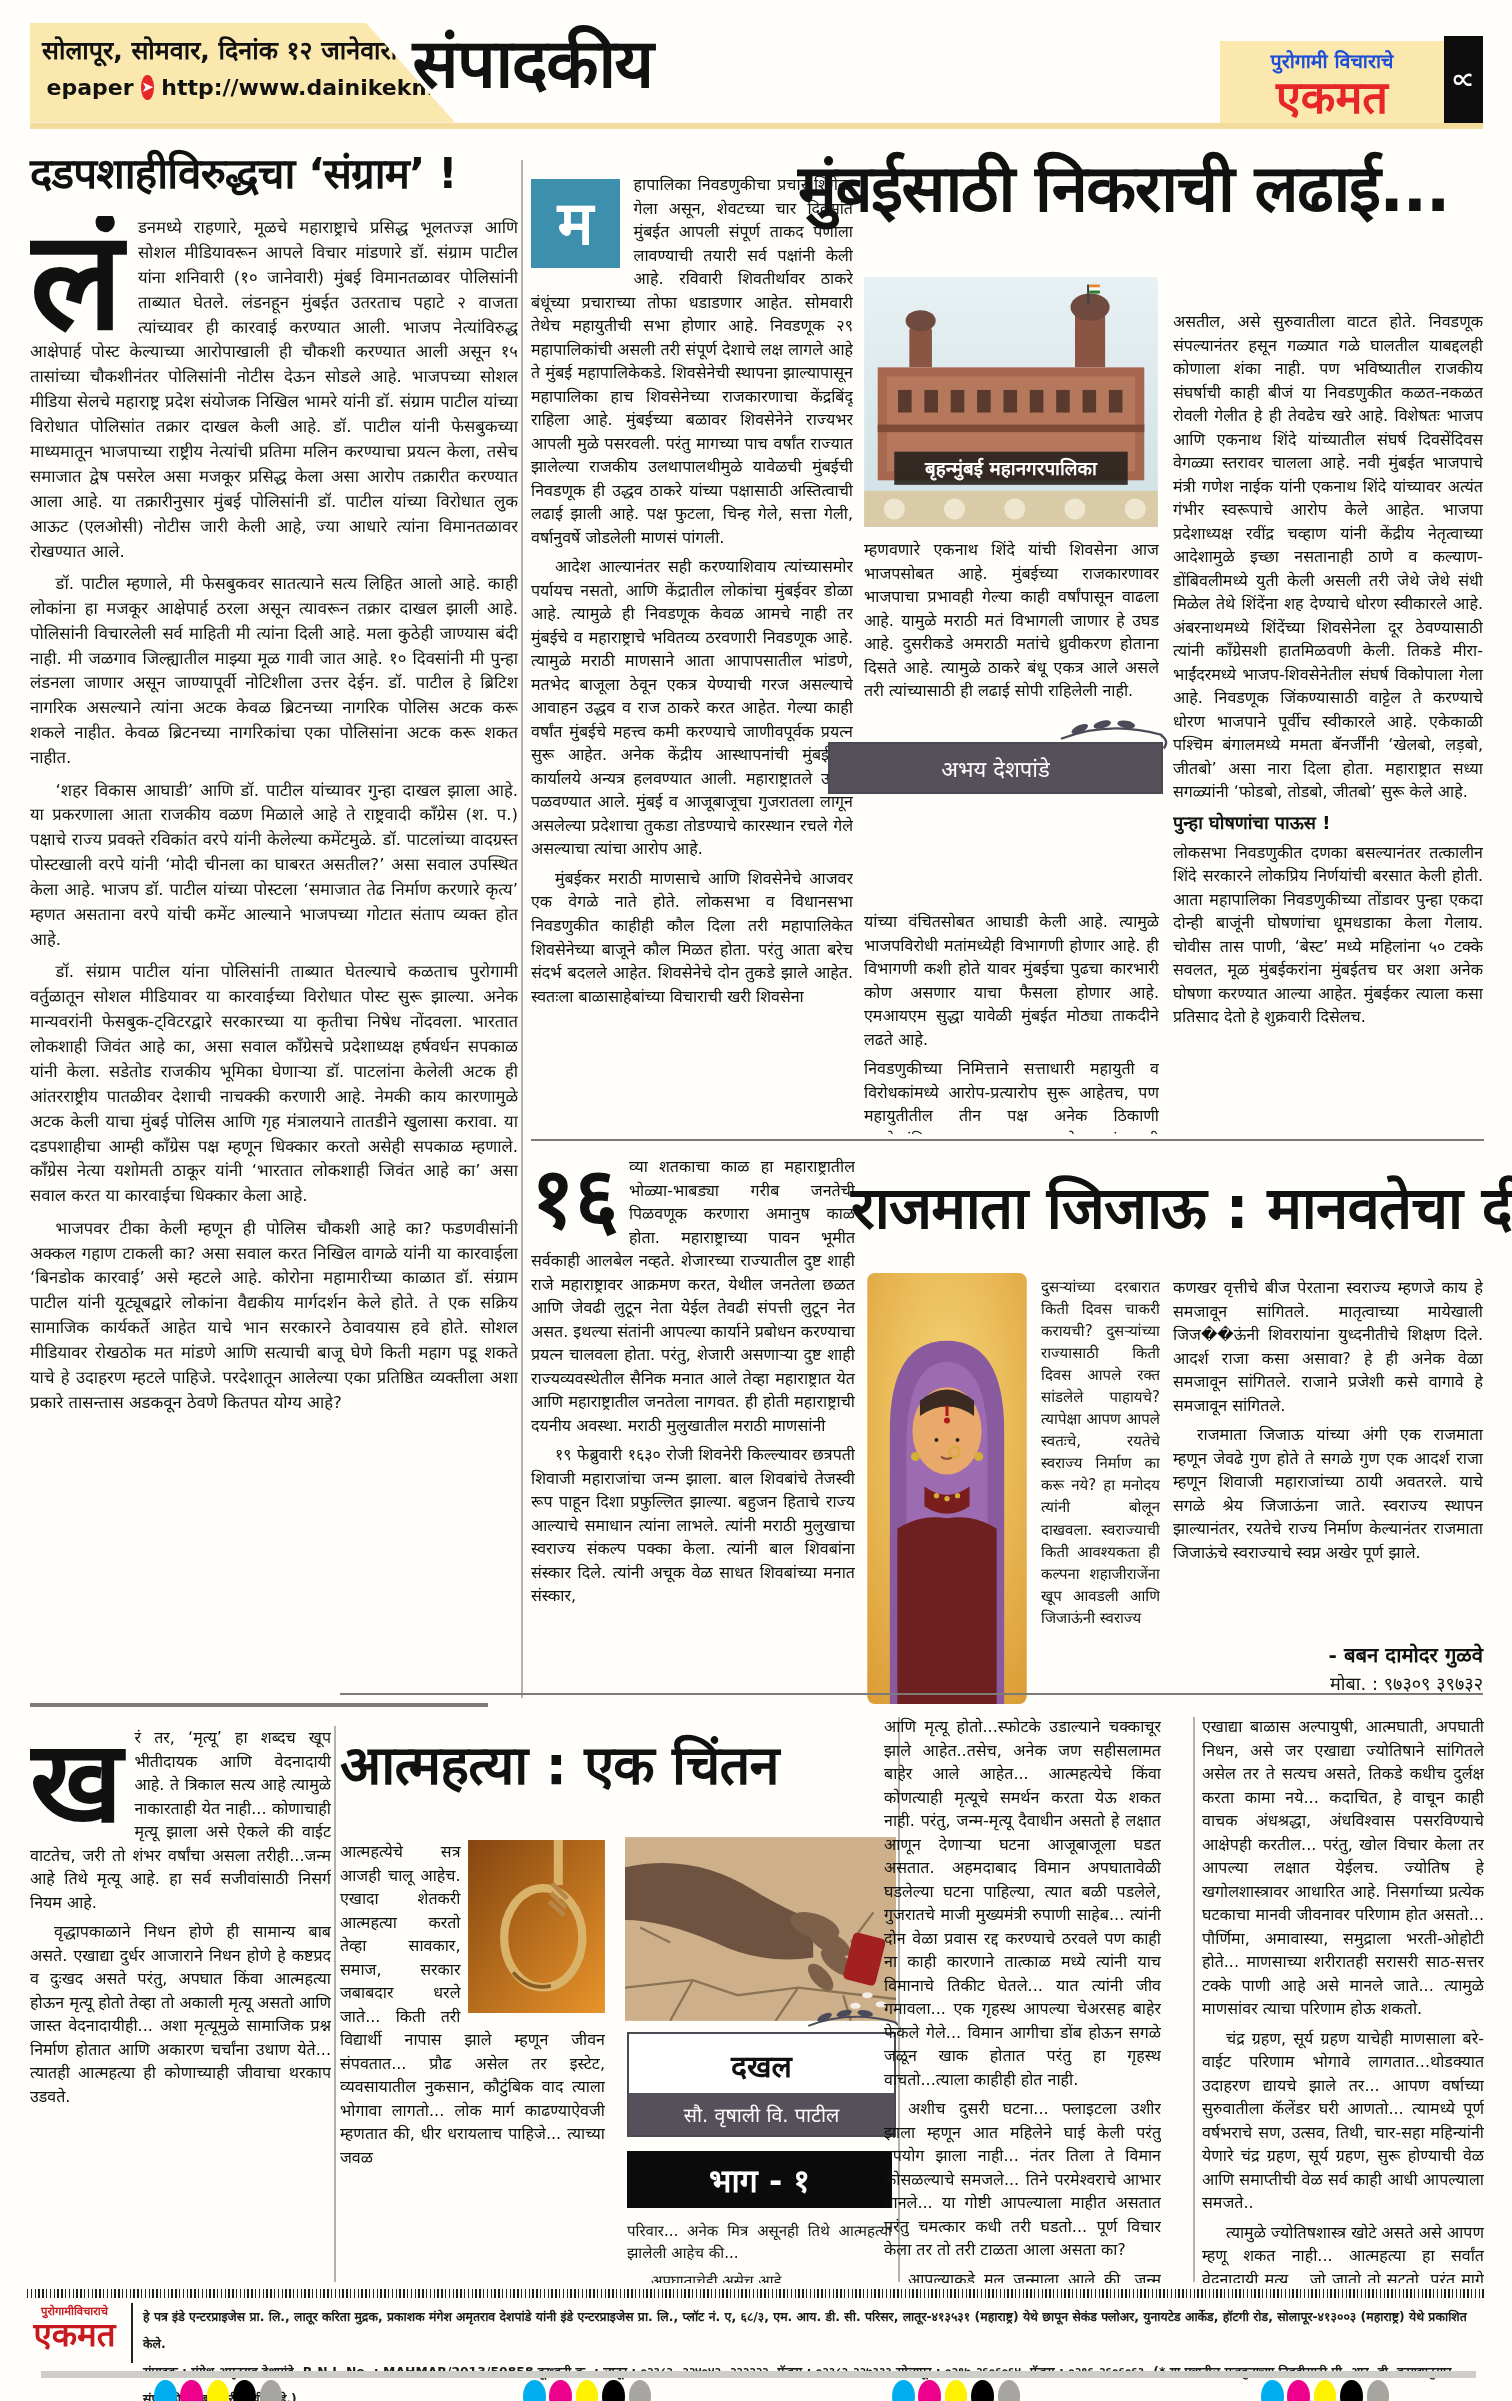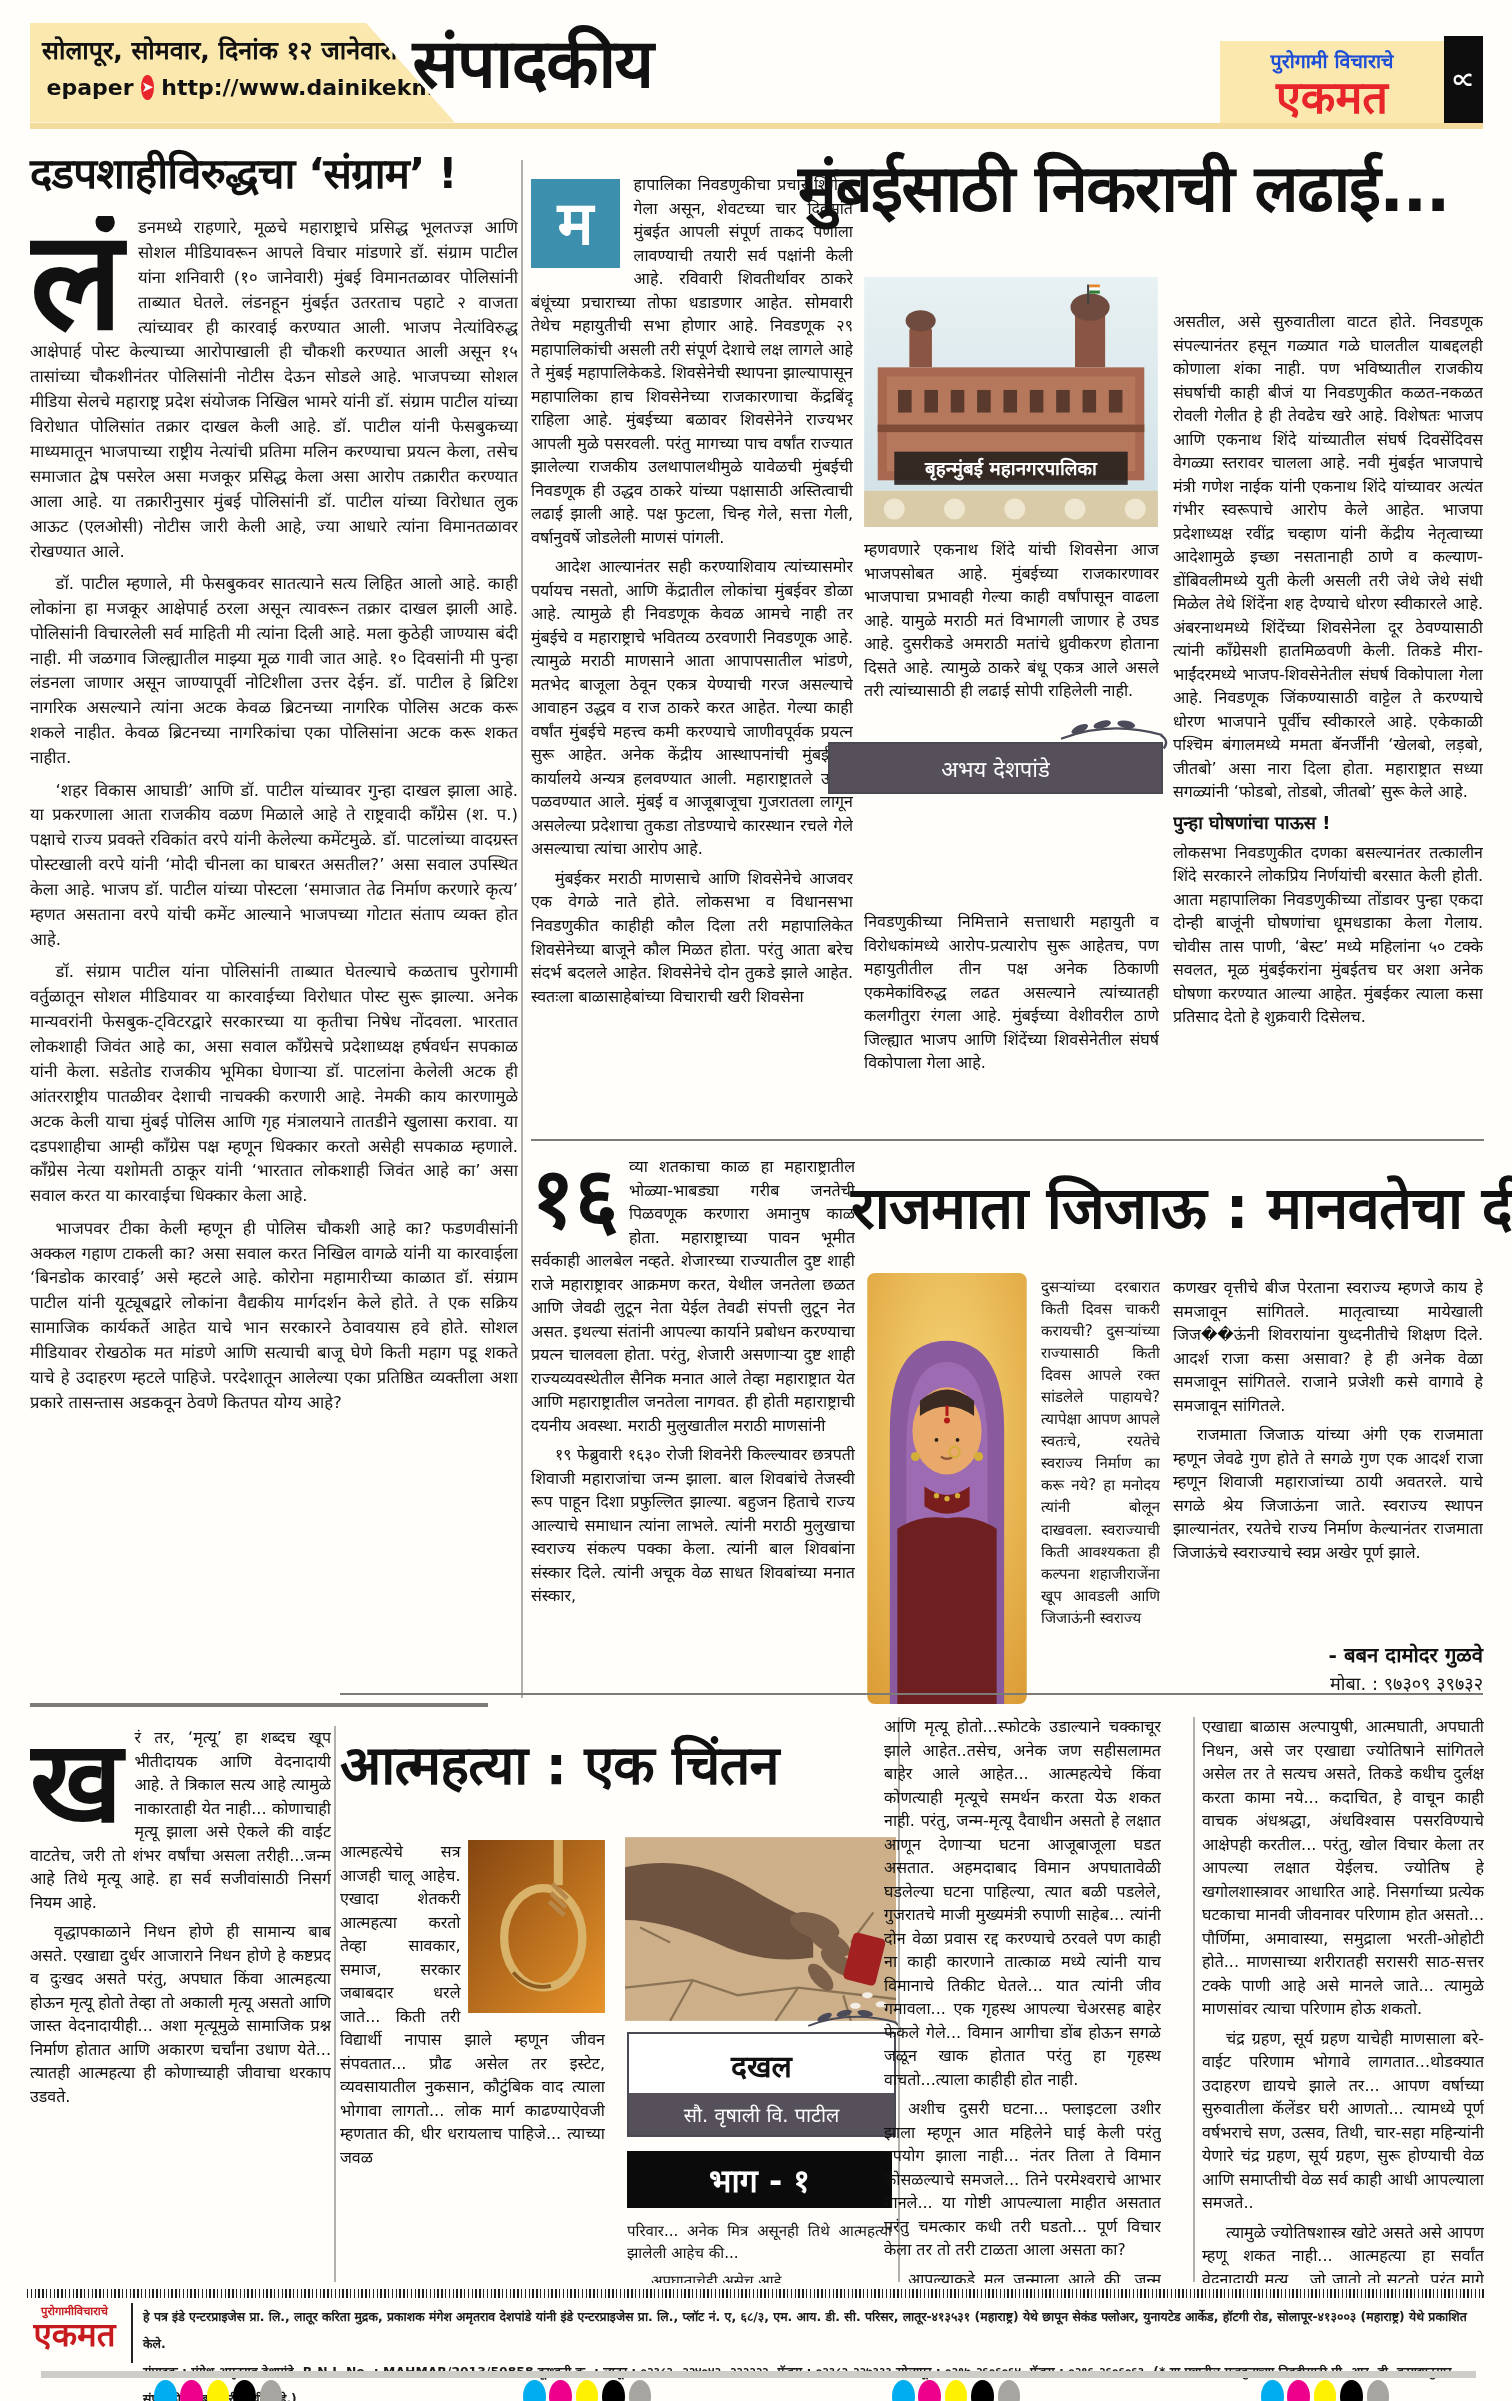--- a/index.html
+++ b/index.html
@@ -182,20 +182,23 @@
       <ellipse cx="30" cy="32" rx="12" ry="5" fill="#4a4a58" transform="rotate(-25 30 32)"></ellipse>
       <ellipse cx="60" cy="26" rx="12" ry="5" fill="#4a4a58" transform="rotate(-15 60 26)"></ellipse>
       <ellipse cx="92" cy="26" rx="12" ry="5" fill="#4a4a58" transform="rotate(10 92 26)"></ellipse>
       <path d="M138 40 Q150 48 142 58" stroke="#4a4a58" stroke-width="3" fill="none"></path>
     </svg>
     <div class="k-author">अभय देशपांडे</div>
   </div>
 
   <div class="abs a2c2b btxt">
     <div>
+        <p class="first">यांच्या वंचितसोबत आघाडी केली आहे. त्यामुळे भाजपविरोधी मतांमध्येही विभागणी होणार आहे. ही विभागणी कशी होते यावर मुंबईचा पुढचा कारभारी कोण असणार याचा फैसला होणार आहे. एमआयएम सुद्धा यावेळी मुंबईत मोठ्या ताकदीने लढते आहे.</p>
+      </div>
+    <div>
         <p class="first">निवडणुकीच्या निमित्ताने सत्ताधारी महायुती व विरोधकांमध्ये आरोप-प्रत्यारोप सुरू आहेतच, पण महायुतीतील तीन पक्ष अनेक ठिकाणी एकमेकांविरुद्ध लढत असल्याने त्यांच्यातही कलगीतुरा रंगला आहे. मुंबईच्या वेशीवरील ठाणे जिल्ह्यात भाजप आणि शिंदेंच्या शिवसेनेतील संघर्ष विकोपाला गेला आहे.</p>
       </div>
   </div>
 
   <div class="abs a2c3 btxt">
     <div>
         <p class="first">असतील, असे सुरुवातीला वाटत होते. निवडणूक संपल्यानंतर हसून गळ्यात गळे घालतील याबद्दलही कोणाला शंका नाही. पण भविष्यातील राजकीय संघर्षाची काही बीजं या निवडणुकीत कळत-नकळत रोवली गेलीत हे ही तेवढेच खरे आहे. विशेषतः भाजप आणि एकनाथ शिंदे यांच्यातील संघर्ष दिवसेंदिवस वेगळ्या स्तरावर चालला आहे. नवी मुंबईत भाजपाचे मंत्री गणेश नाईक यांनी एकनाथ शिंदे यांच्यावर अत्यंत गंभीर स्वरूपाचे आरोप केले आहेत. भाजपा प्रदेशाध्यक्ष रवींद्र चव्हाण यांनी केंद्रीय नेतृत्वाच्या आदेशामुळे इच्छा नसतानाही ठाणे व कल्याण-डोंबिवलीमध्ये युती केली असली तरी जेथे जेथे संधी मिळेल तेथे शिंदेंना शह देण्याचे धोरण स्वीकारले आहे. अंबरनाथमध्ये शिंदेंच्या शिवसेनेला दूर ठेवण्यासाठी त्यांनी काँग्रेसशी हातमिळवणी केली. तिकडे मीरा-भाईंदरमध्ये भाजप-शिवसेनेतील संघर्ष विकोपाला गेला आहे. निवडणूक जिंकण्यासाठी वाट्टेल ते करण्याचे धोरण भाजपाने पूर्वीच स्वीकारले आहे. एकेकाळी पश्चिम बंगालमध्ये ममता बॅनर्जींनी ‘खेलबो, लड़बो, जीतबो’ असा नारा दिला होता. महाराष्ट्रात सध्या सगळ्यांनी ‘फोडबो, तोडबो, जीतबो’ सुरू केले आहे.</p>
       </div>
     <div class="subhead">पुन्हा घोषणांचा पाऊस !</div>
     <div>

